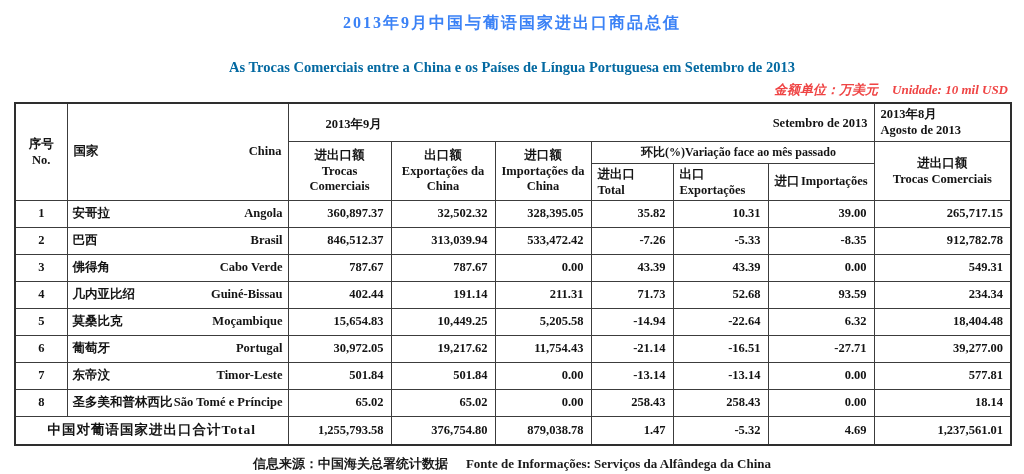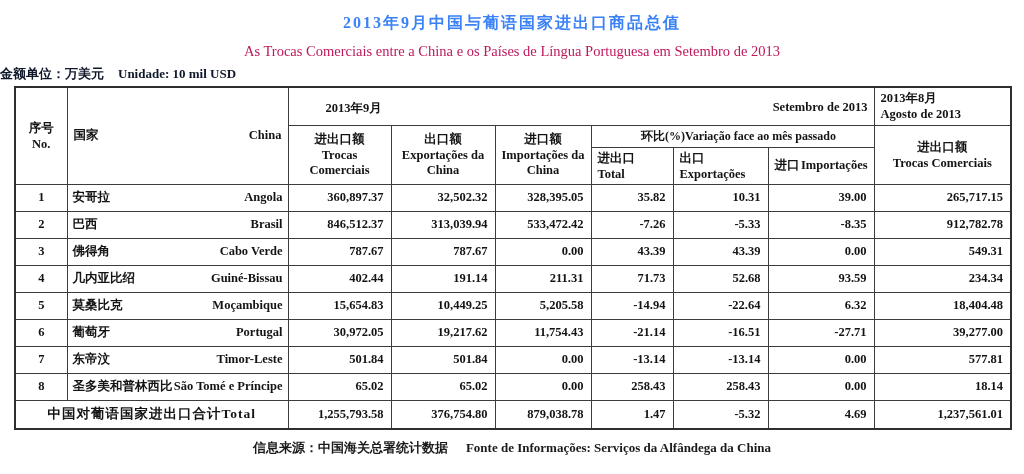--- a/index.html
+++ b/index.html
@@ -7,26 +7,26 @@
     width:1024px; height:474px; overflow:hidden;
     font-family:"Liberation Serif","DejaVu Serif",serif;
     color:#161616;
     -webkit-font-smoothing:antialiased;
   }
   .title {
     text-align:center; font-weight:bold; font-size:16px;
     margin-top:13px; letter-spacing:2px; color:#3b82f6;
   }
   .subtitle {
-    text-align:center; font-weight:normal; font-size:14.5px;
-    margin-top:9px; color:#be185d;
+    text-align:center; font-weight:bold; font-size:14.5px;
+    margin-top:25px; color:#0369a1;
   }
   .unitline {
-    text-align:left; font-weight:bold; font-size:13px;
-    margin:5px 16px 3px 0; color:#0f172a;
+    text-align:right; font-weight:bold; font-size:13px;
+    margin:5px 16px 3px 0; color:#ef4444;font-style:italic;
   }
   .unitline .u-zh { margin-right:14px; }
   .t-wrap { margin-left:14px; width:996px; }
   table {
     border-collapse:collapse; table-layout:fixed; width:996px;
     border:2px solid #2e2e2e;
   }
   th,td {
     border:1px solid #3c3c3c; font-size:12.5px; font-weight:bold;
     padding:2px 6px; vertical-align:middle; color:#141414;

